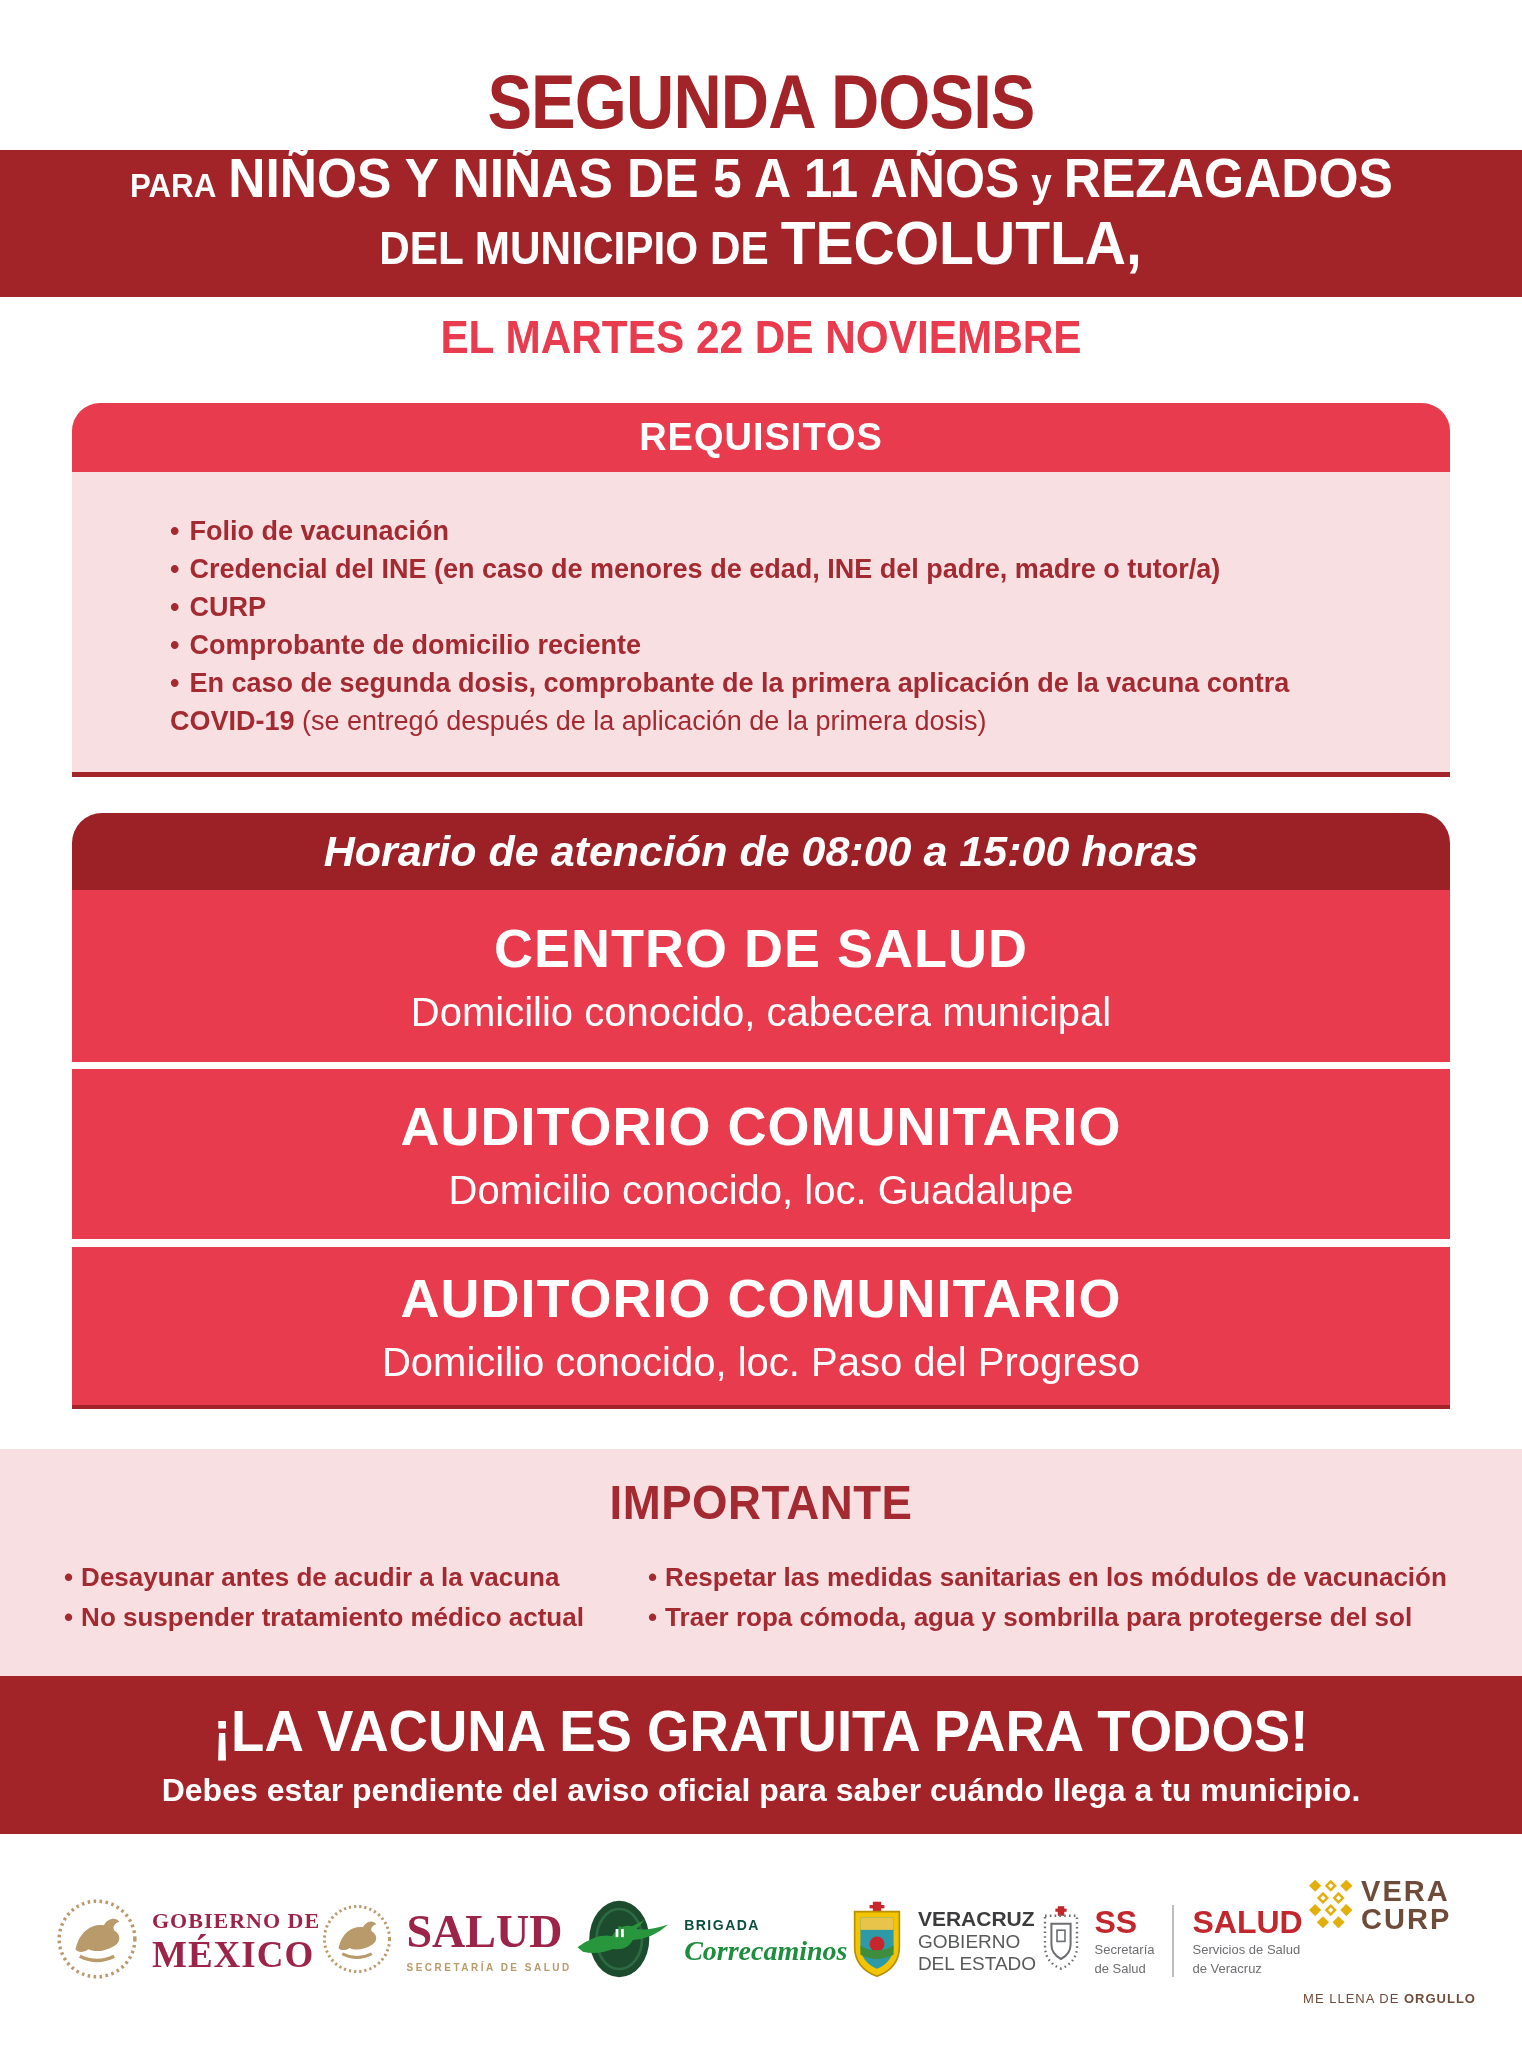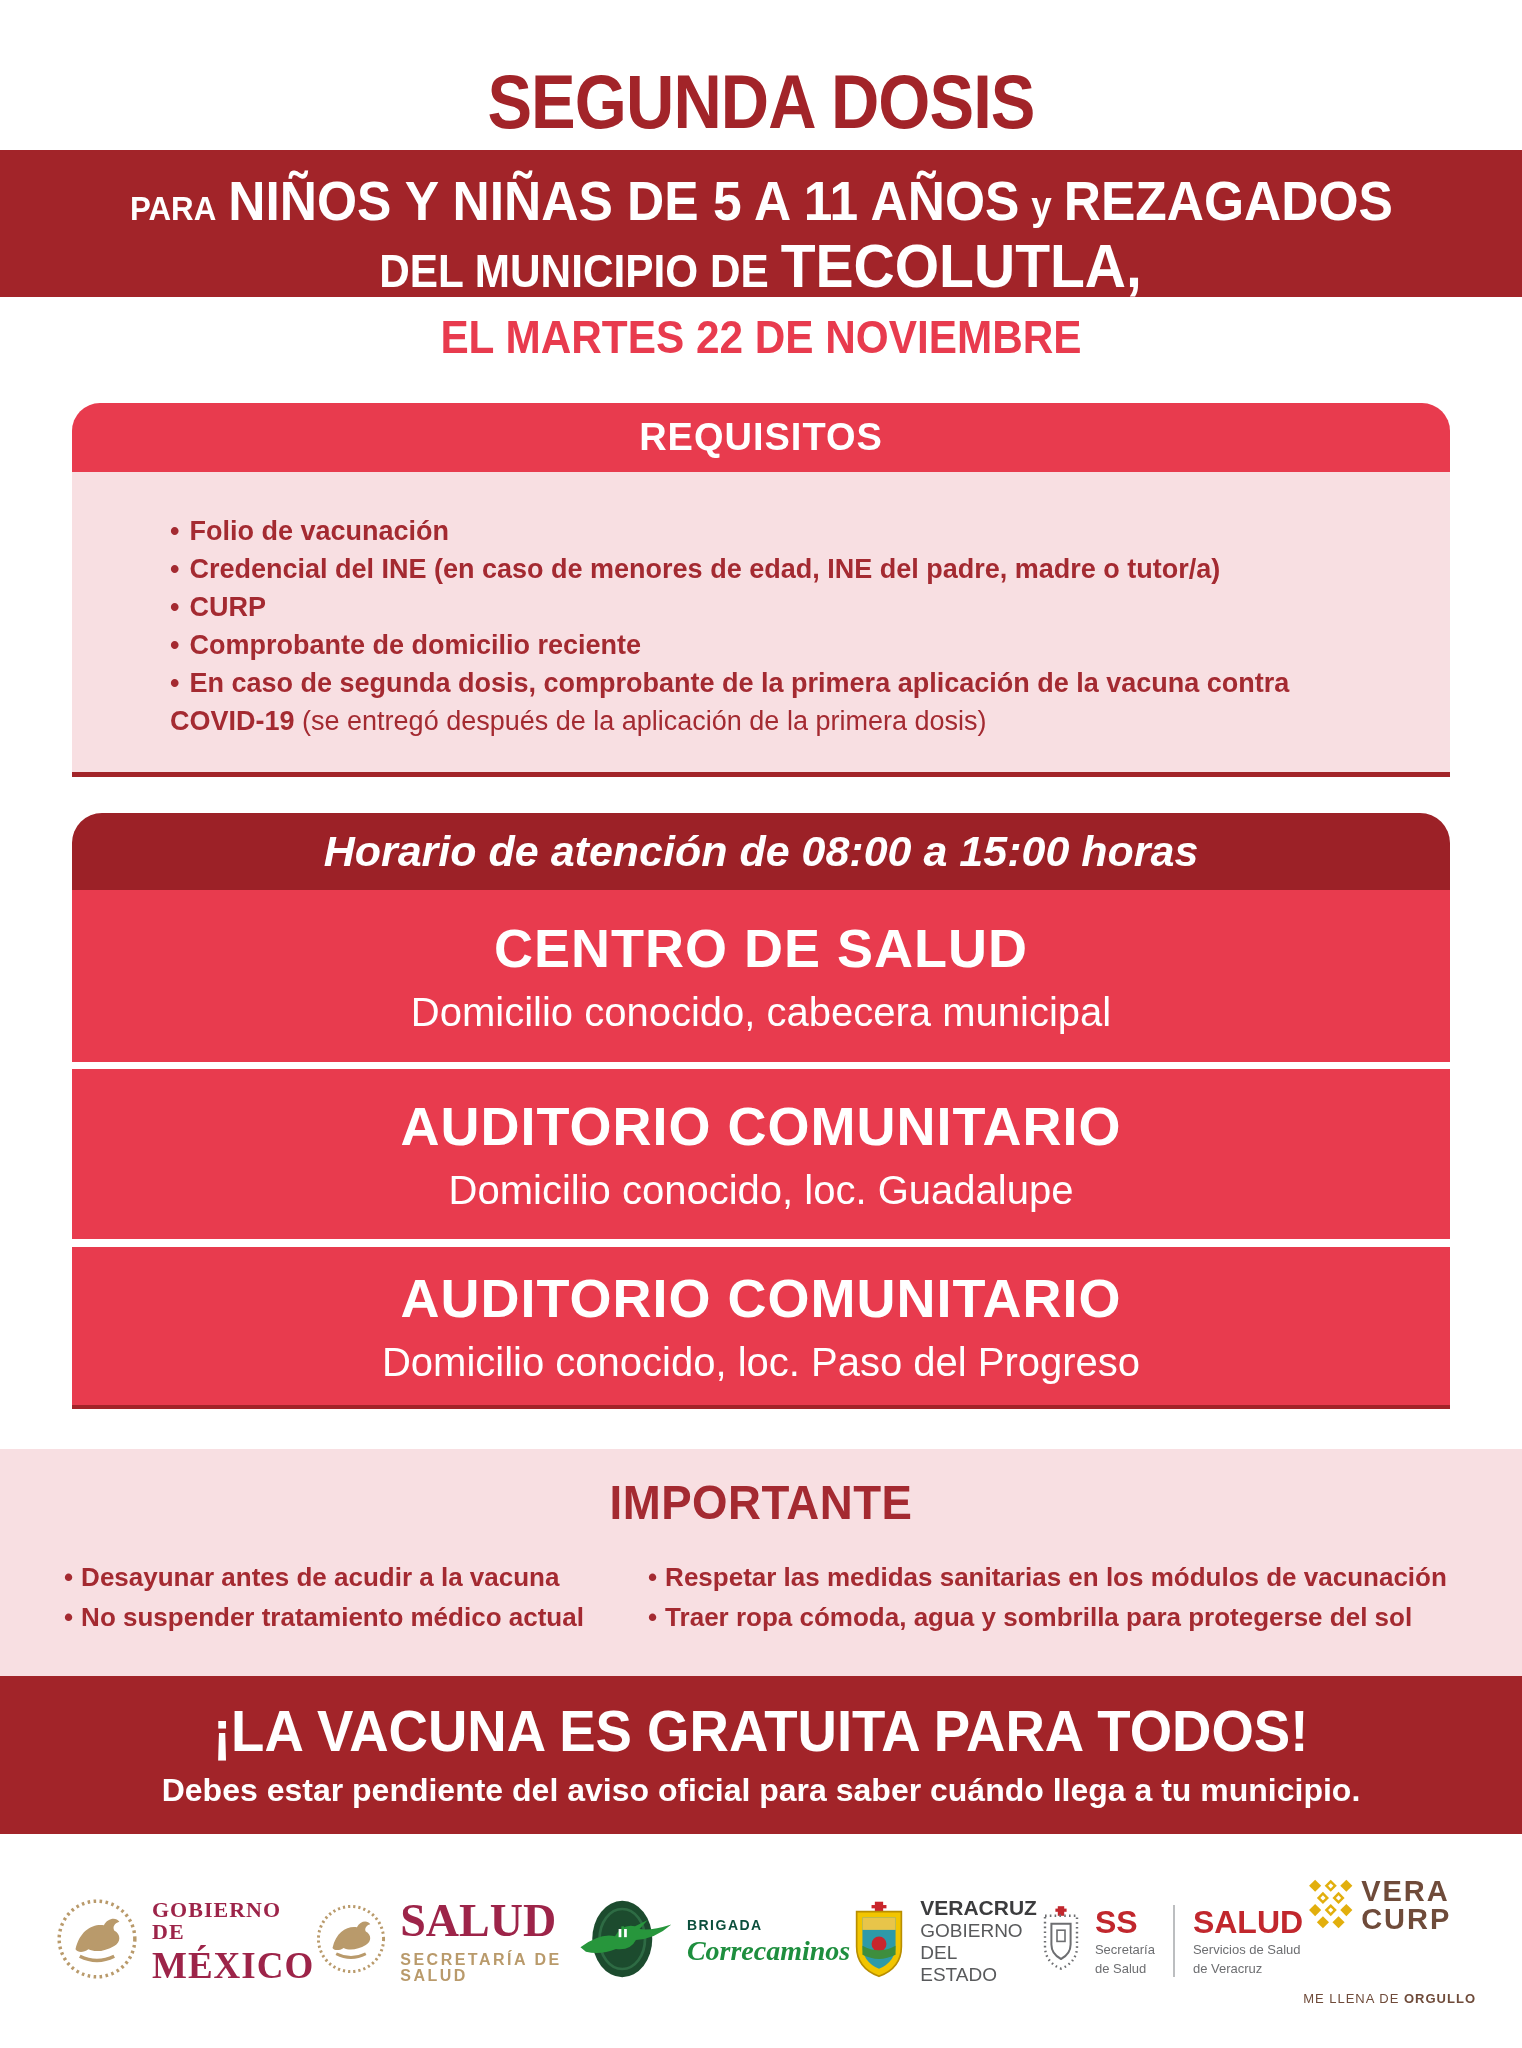--- a/index.html
+++ b/index.html
@@ -13,21 +13,21 @@
   .page{position:relative;width:1522px;height:2048px;background:#ffffff;overflow:hidden;}
 
   
   .title{position:absolute;top:58px;left:0;width:100%;text-align:center;
     font-size:76px;font-weight:bold;color:var(--dark-red);letter-spacing:-1px;
     transform:scaleX(.88);transform-origin:center;}
 
   
   .banner{position:absolute;top:150px;left:0;width:100%;height:147px;
     background:var(--dark-red);color:#fff;display:flex;flex-direction:column;
-    justify-content:flex-end;align-items:center;gap:6px;}
+    justify-content:flex-start;align-items:center;gap:6px;}
   .banner .bl{white-space:nowrap;transform:scaleX(.92);transform-origin:center;font-weight:bold;line-height:1;}
   .banner .s-small{font-size:34px;}
   .banner .s-big{font-size:56px;}
   .banner .s-y{font-size:40px;text-transform:none;}
   .banner .s-med{font-size:46px;}
   .banner .s-xl{font-size:62px;}
   .banner .bl span{margin-right:13px;}
   .banner .bl span:last-child{margin-right:0;}
 
   
@@ -80,21 +80,21 @@
 
   
   .logos{position:absolute;top:1834px;left:0;width:100%;height:214px;
     display:flex;align-items:center;justify-content:space-between;padding:0 46px 0 54px;}
   .logo{display:flex;align-items:center;gap:12px;}
   .gob-text{color:var(--gob-maroon);font-family:"Liberation Serif",serif;font-weight:bold;line-height:1;}
   .gob-text .g1{font-size:22px;letter-spacing:1px;}
   .gob-text .g2{font-size:37px;margin-top:4px;letter-spacing:1px;}
   .salud-text{display:flex;flex-direction:column;line-height:1;}
   .salud-text .g1{color:var(--gob-maroon);font-family:"Liberation Serif",serif;font-weight:bold;font-size:46px;}
-  .salud-text .g2{color:var(--tan);font-size:16px;letter-spacing:2.5px;font-weight:bold;margin-top:8px;}
+  .salud-text .g2{color:var(--tan);font-size:10px;letter-spacing:2.5px;font-weight:bold;margin-top:8px;}
   .brig-text{display:flex;flex-direction:column;line-height:1;}
   .brig-text .g1{color:var(--green-dark);font-weight:bold;font-size:14px;letter-spacing:1.5px;}
   .brig-text .g2{color:var(--green);font-family:"Liberation Serif",serif;font-weight:bold;font-style:italic;font-size:28px;margin-top:5px;}
   .vge-text{display:flex;flex-direction:column;line-height:1.15;}
   .vge-text .g1{color:#3c3c3e;font-weight:bold;font-size:21px;}
   .vge-text .g2{color:#58595B;font-size:19px;}
   .ss-group{display:flex;align-items:center;gap:10px;}
   .ss-col{display:flex;flex-direction:column;line-height:1.1;}
   .ss-col .abbr{color:var(--ss-red);font-weight:bold;font-size:32px;line-height:1;}
   .ss-col .sub{color:var(--gray);font-size:13px;margin-top:5px;}

